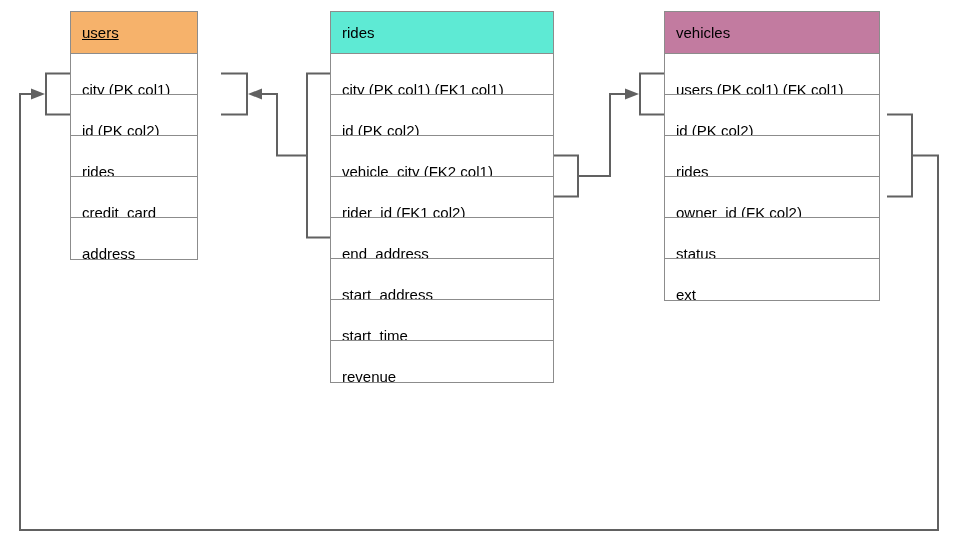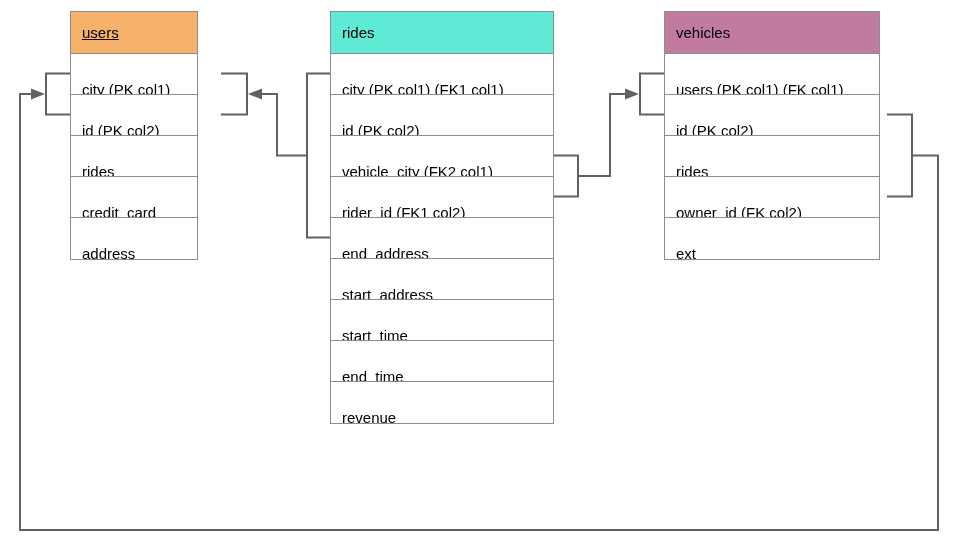--- a/index.html
+++ b/index.html
@@ -114,31 +114,31 @@
       <span>rides</span>
     </div>
     <div>
         <div class="row">city (PK col1) (FK1 col1)</div>
         <div class="row">id (PK col2)</div>
         <div class="row">vehicle_city (FK2 col1)</div>
         <div class="row">rider_id (FK1 col2)</div>
         <div class="row">end_address</div>
         <div class="row">start_address</div>
         <div class="row">start_time</div>
-        <div class="row">end_time</div>
         <div class="row">revenue</div>
       </div>
   </div>
 
   <div class="dbtable" id="table-vehicles">
     <div class="hdr" style="background: rgb(194, 123, 160);">
       <span>vehicles</span>
     </div>
     <div>
         <div class="row">users (PK col1) (FK col1)</div>
         <div class="row">id (PK col2)</div>
         <div class="row">rides</div>
         <div class="row">owner_id (FK col2)</div>
+        <div class="row">status</div>
         <div class="row">ext</div>
       </div>
   </div>
 
 </div>
 
 </body></html>

